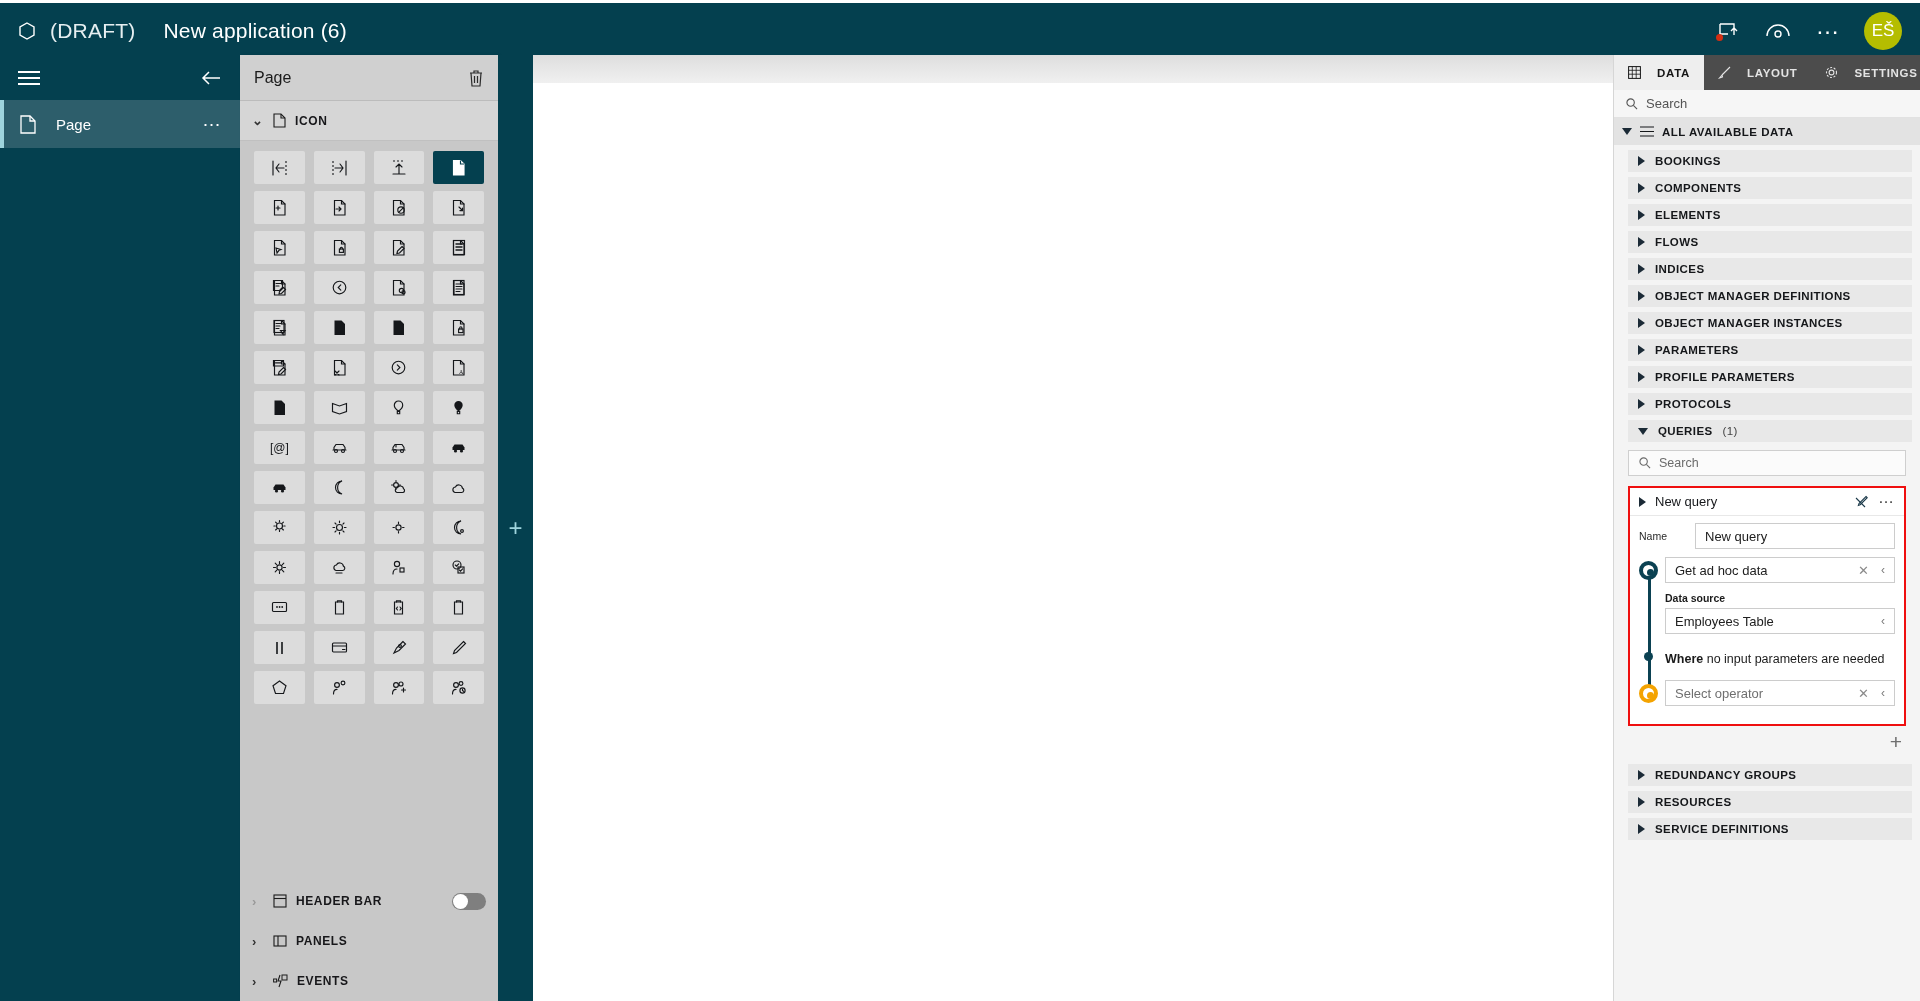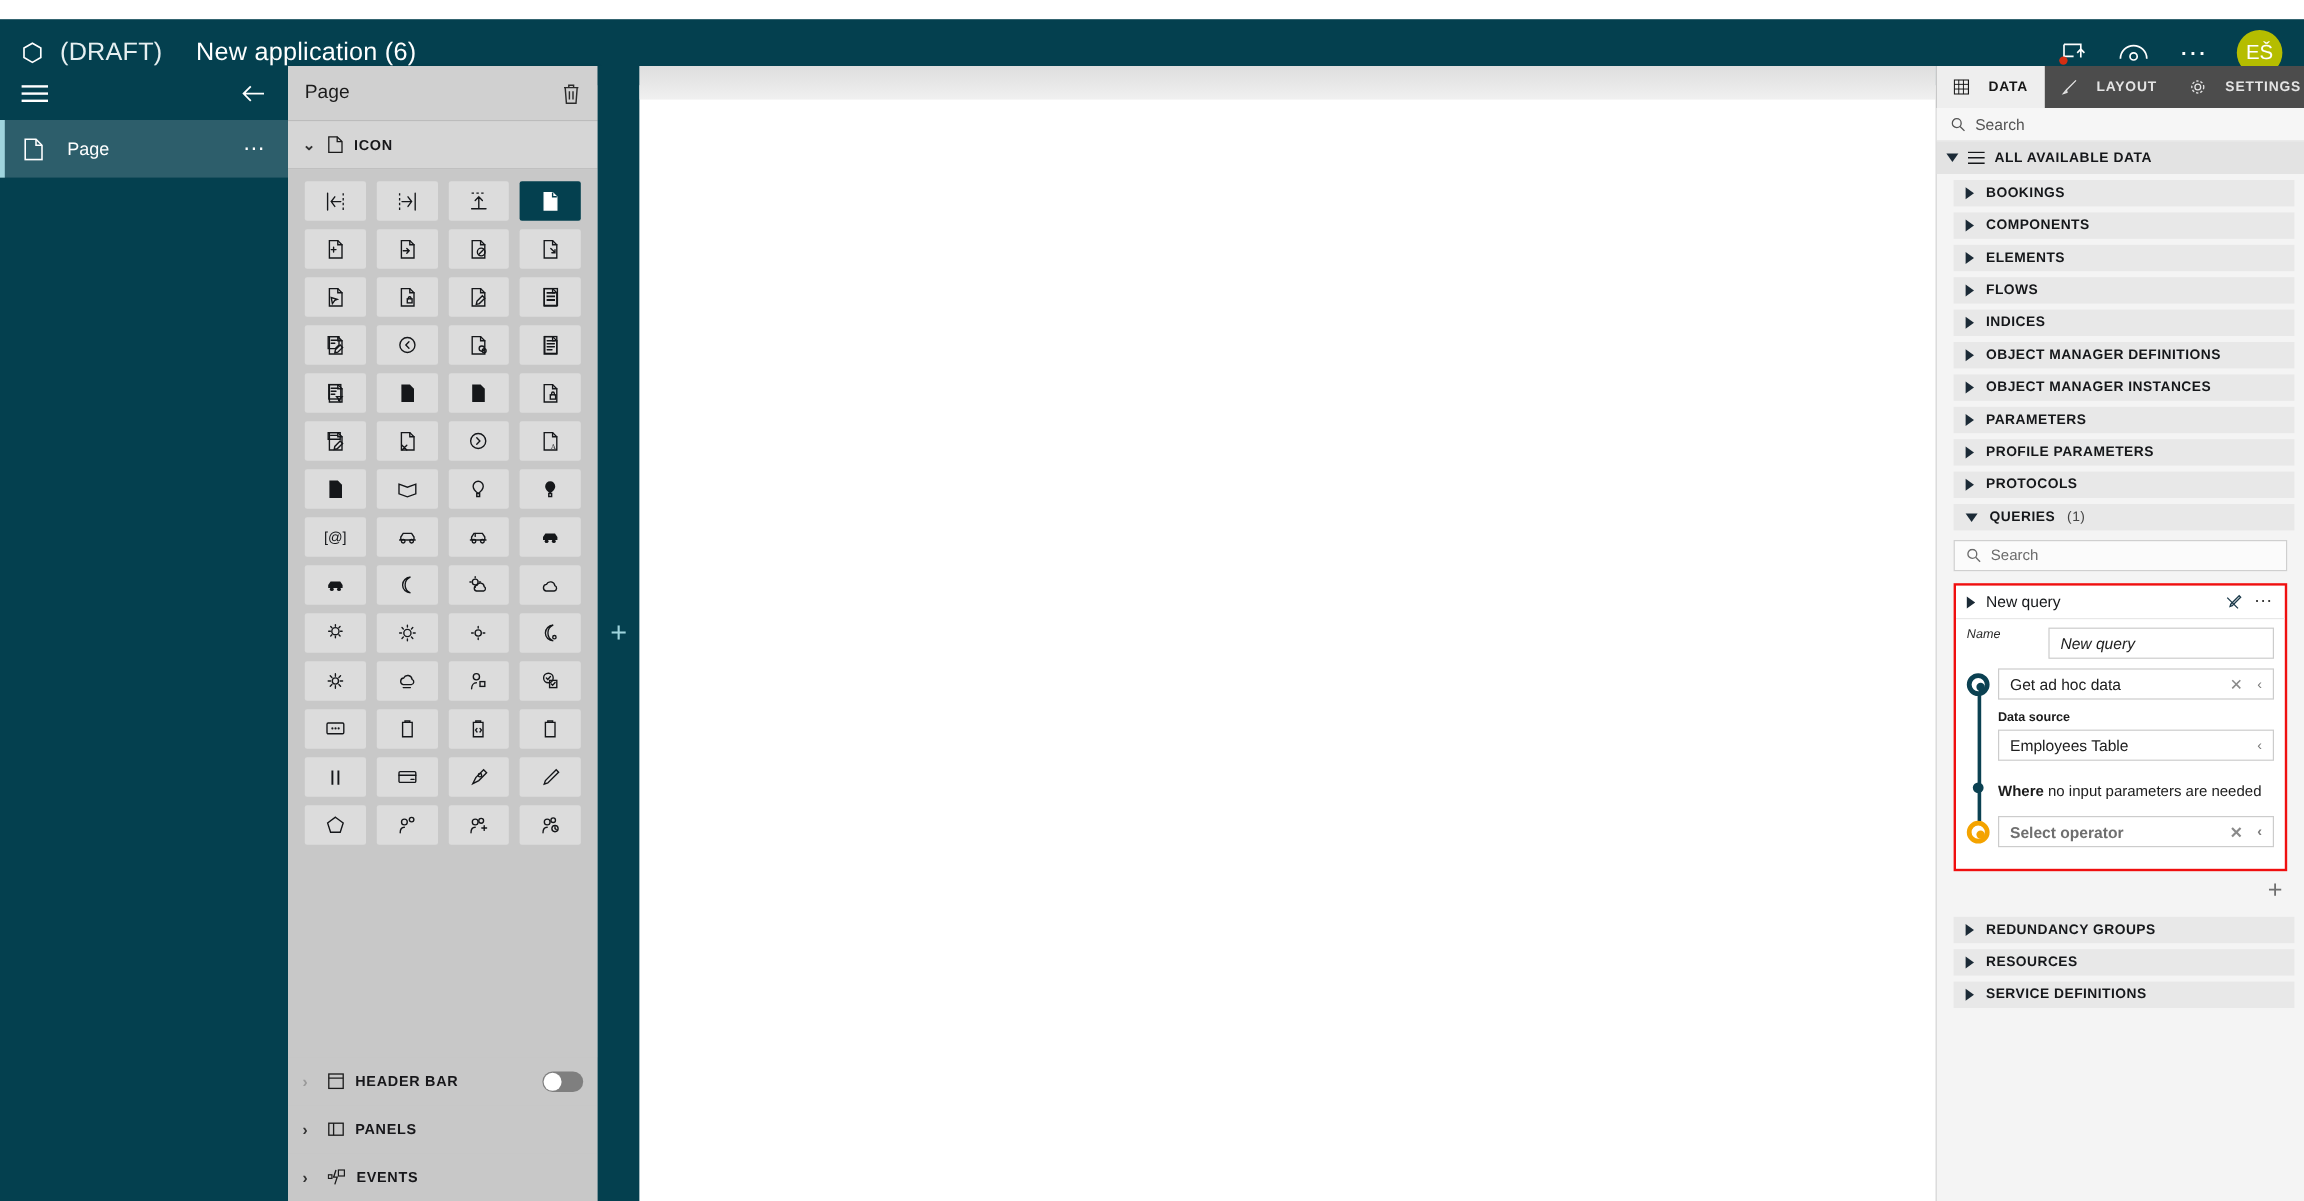--- a/index.html
+++ b/index.html
@@ -6,21 +6,21 @@
   html, body {
     width: 1920px; height: 1001px;
     overflow: hidden;
     font-family: "Liberation Sans", sans-serif;
     background: #ffffff;
   }
   body { position: relative; }
 
   
   .topbar {
-    position: absolute; left: 0; top: 16px; width: 1920px; height: 55px;
+    position: absolute; left: 0; top: 3px; width: 1920px; height: 55px;
     background: #04404f; display: flex; align-items: center;
   }
   .topbar .logo { margin-left: 14px; width: 26px; height: 26px;
     display: flex; align-items: center; justify-content: center; }
   .topbar .draft {
     color: #e6eff1; font-size: 21px; margin-left: 10px; letter-spacing: .2px;
   }
   .topbar .apptitle {
     color: #ffffff; font-size: 21px; margin-left: 28px; letter-spacing: .2px;
   }
@@ -152,21 +152,21 @@
   .qcard-wrap { margin: 10px 14px 0 14px; border: 2px solid #ef0f0f; background:#ffffff; position: relative; }
   .qcard-head {
     height: 28px; display:flex; align-items:center; gap:9px; padding: 0 9px;
     border-bottom:1px solid #e8e8e8; font-size:13px; color:#15171a;
   }
   .qcard-head .t { flex:1; }
   .qcard-head .ic { cursor:pointer; color:#1b3a4a; display:flex; align-items:center;}
   .qcard-head .dots { color:#3a3a3a; font-size:16px; line-height:6px; padding-bottom:7px; letter-spacing:1px; cursor:pointer;}
   .qcard-body { padding: 7px 9px 10px 9px; position:relative; }
 
-  .namerow { display:flex; gap: 22px; margin-bottom:8px;font-style:italic; }
+  .namerow { display:flex; align-items:center; gap: 10px; margin-bottom:8px; }
   .namerow .lb { font-size: 10.5px; color:#2a2a2a; width: 46px;}
   .fieldbox {
     flex:1; height: 26px; border:1px solid #cccccc; background:#ffffff;
     display:flex; align-items:center; padding: 0 9px; font-size:13px; color:#202020;
   }
   .fieldbox.ph { color:#6f6f6f; }
   .fieldbox .sp { flex:1; }
   .fieldbox .x { color:#8a8a8a; font-size: 13px; margin-right: 12px; cursor:pointer;}
   .fieldbox .cv { color:#7a7a7a; font-size: 12px; cursor:pointer; }
 
@@ -831,21 +831,21 @@
               <div class="steplabel">Data source</div>
               <span class="fieldbox">
                 <span class="sp">Employees Table</span>
                 <span class="cv">‹</span>
               </span>
             </div>
             <div class="step" style="margin-top:12px;">
               <span class="bullet-dot"></span>
               <div class="steptext"><b>Where</b><span> no input parameters are needed</span></div>
             </div>
-            <div class="step" style="margin-top:4px;font-weight:bold;">
+            <div class="step" style="margin-top:4px;">
               <span class="bullet-ring amber">
                 <i></i>
               </span>
               <span class="fieldbox ph">
                 <span class="sp">Select operator</span>
                 <span class="x">✕</span>
                 <span class="cv">‹</span>
               </span>
             </div>
           </div>

